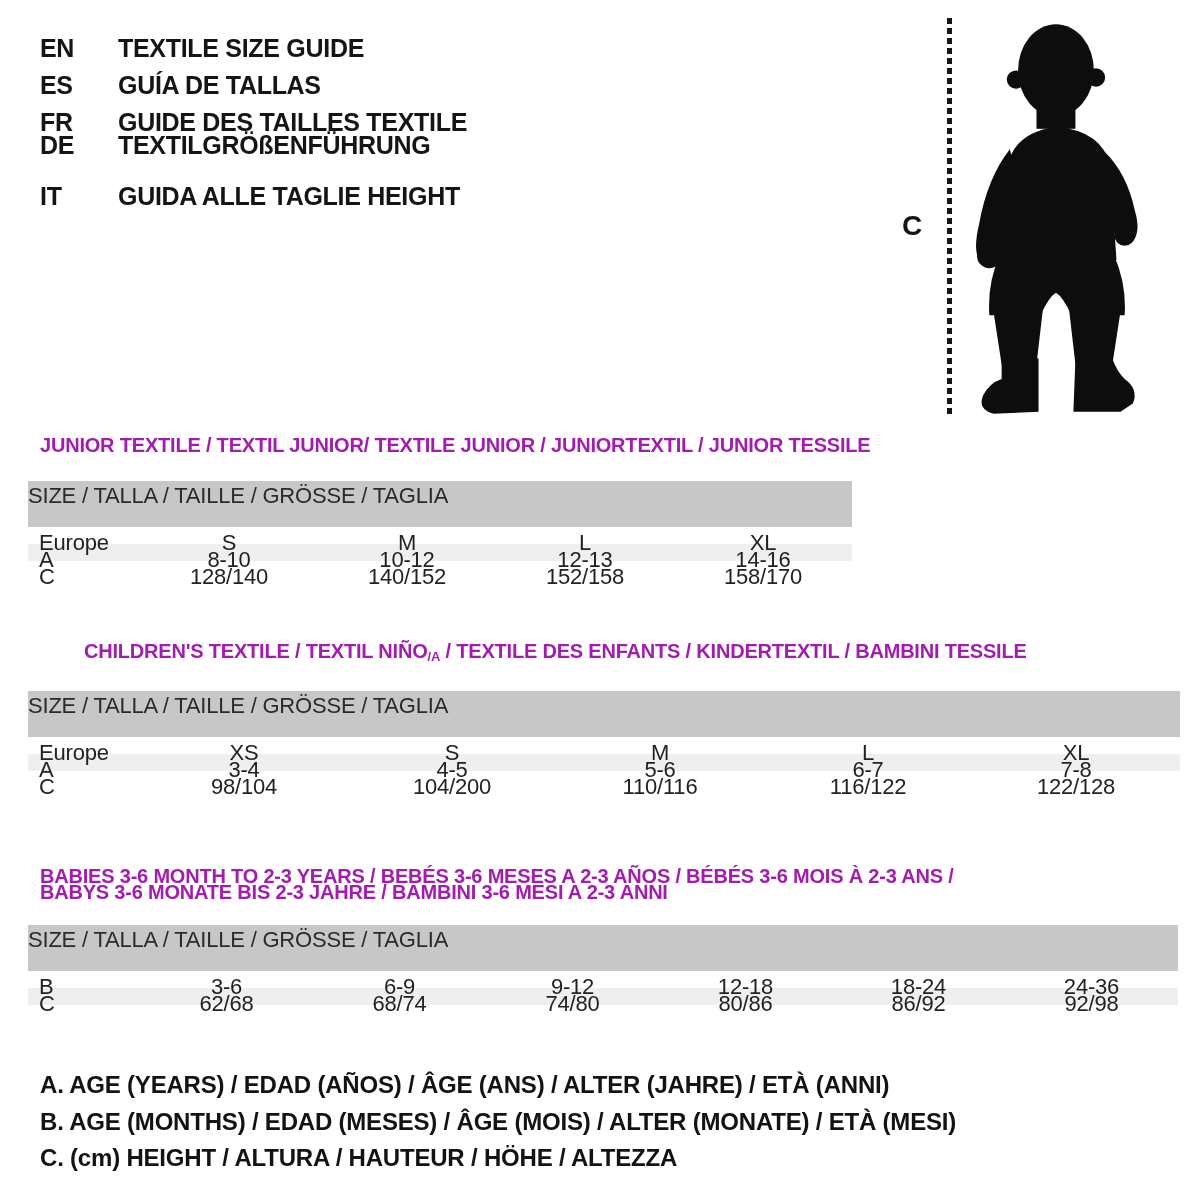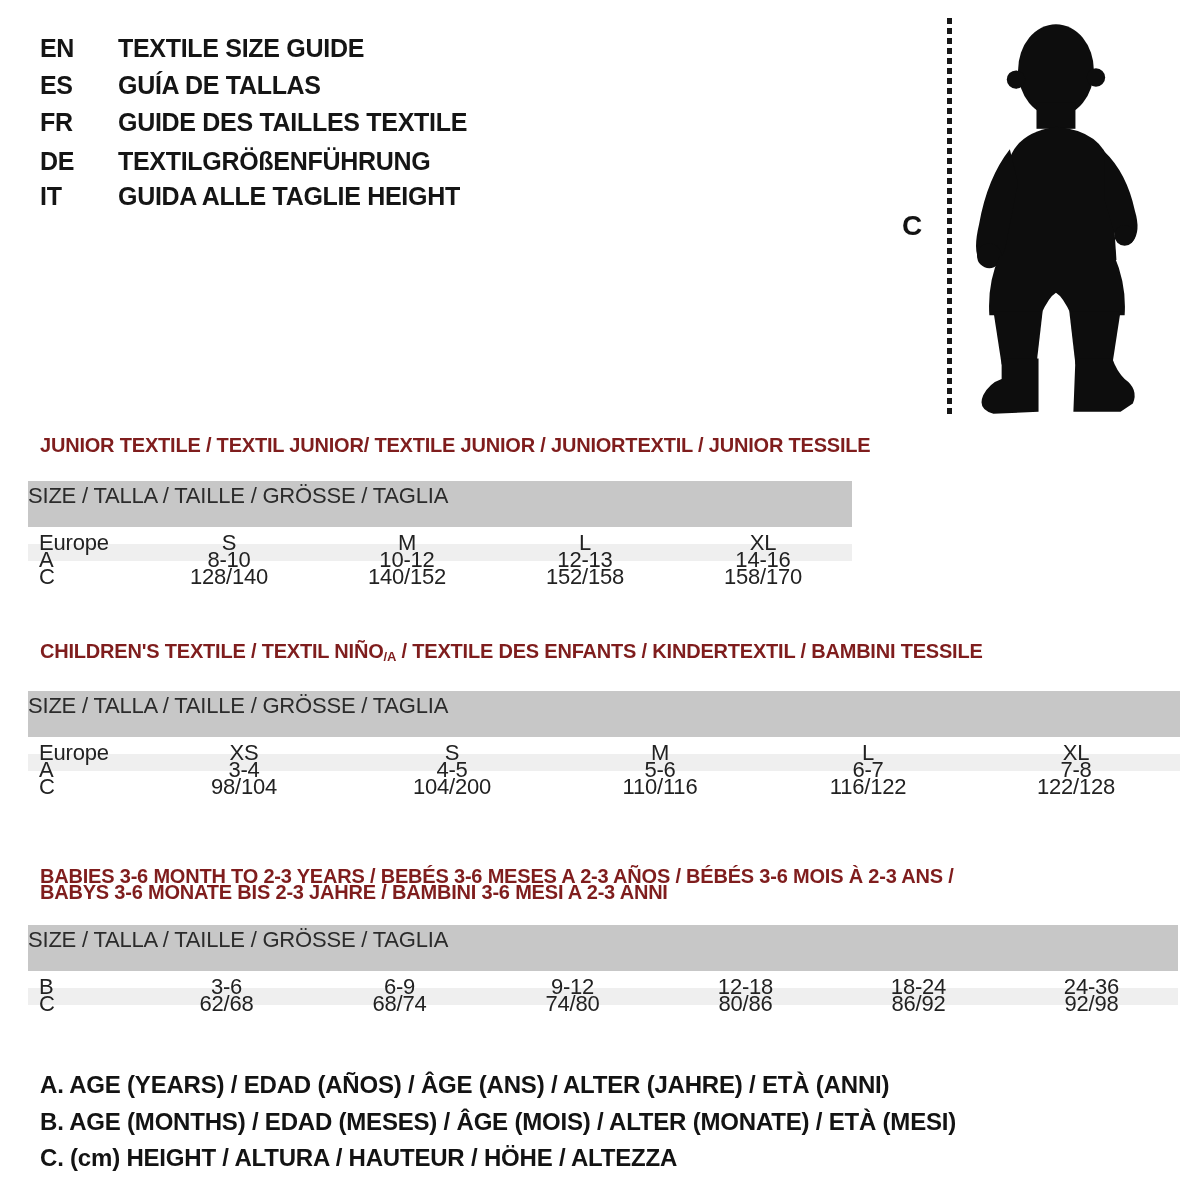--- a/index.html
+++ b/index.html
@@ -22,21 +22,21 @@
     font-weight: 700;
     font-size: 25px;
     letter-spacing: -0.3px;
     color: #151515;
     white-space: nowrap;
   }
   .lang-row .lang-code { width: 78px; flex: 0 0 78px; }
   .lang-0 { top: 34px; }
   .lang-1 { top: 71px; }
   .lang-2 { top: 108px; }
-  .lang-3 { top: 147px; }
+  .lang-3 { top: 131px; }
   .lang-4 { top: 182px; }
 
   
   .measure-line {
     position: absolute;
     left: 947px; top: 18px;
     width: 5px; height: 400px;
     background: repeating-linear-gradient(to bottom, #161616 0px, #161616 6px, transparent 6px, transparent 10px);
   }
   .measure-label {
@@ -50,26 +50,26 @@
     width: 195px; height: 410px;
   }
 
   
   .sec-title {
     position: absolute;
     left: 40px;
     font-size: 20px;
     font-weight: 700;
     letter-spacing: -0.2px;
-    color: #7f1d1d;
+    color: #a21caf;
     white-space: nowrap;
   }
   .sec-title .sub { font-size: 13px; position: relative; top: 3px; }
   .title-junior { top: 434px; }
-  .title-children { top: 640px; }
+  .title-children { top: 640px; margin-left: 44px; }
   .title-babies-1 { top: 845px; margin-top: 20px; }
   .title-babies-2 { top: 881px; }
 
   
   .size-table { position: absolute; left: 28px; }
   .junior-table { top: 481px; width: 824px; }
   .children-table { top: 691px; width: 1152px; }
   .babies-table { top: 925px; width: 1150px; }
 
   .thead {

